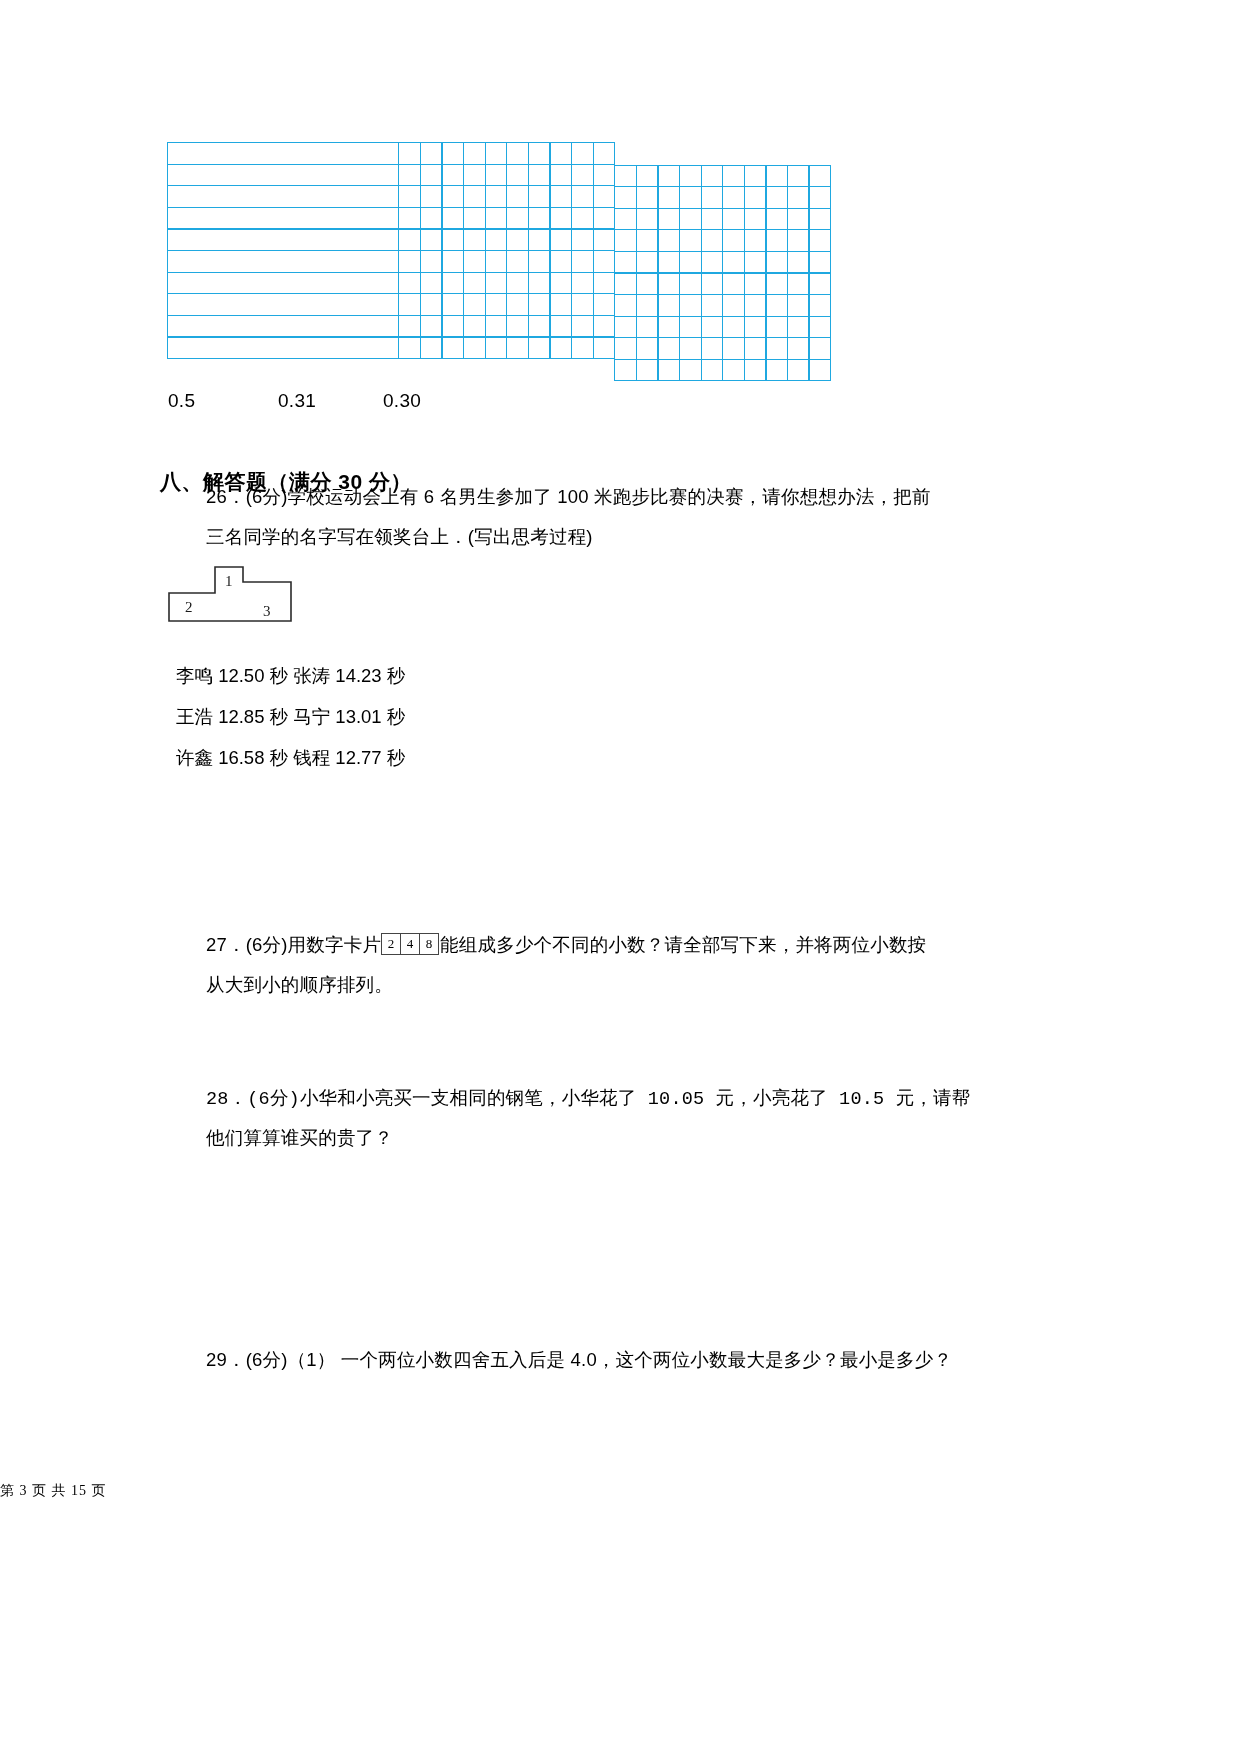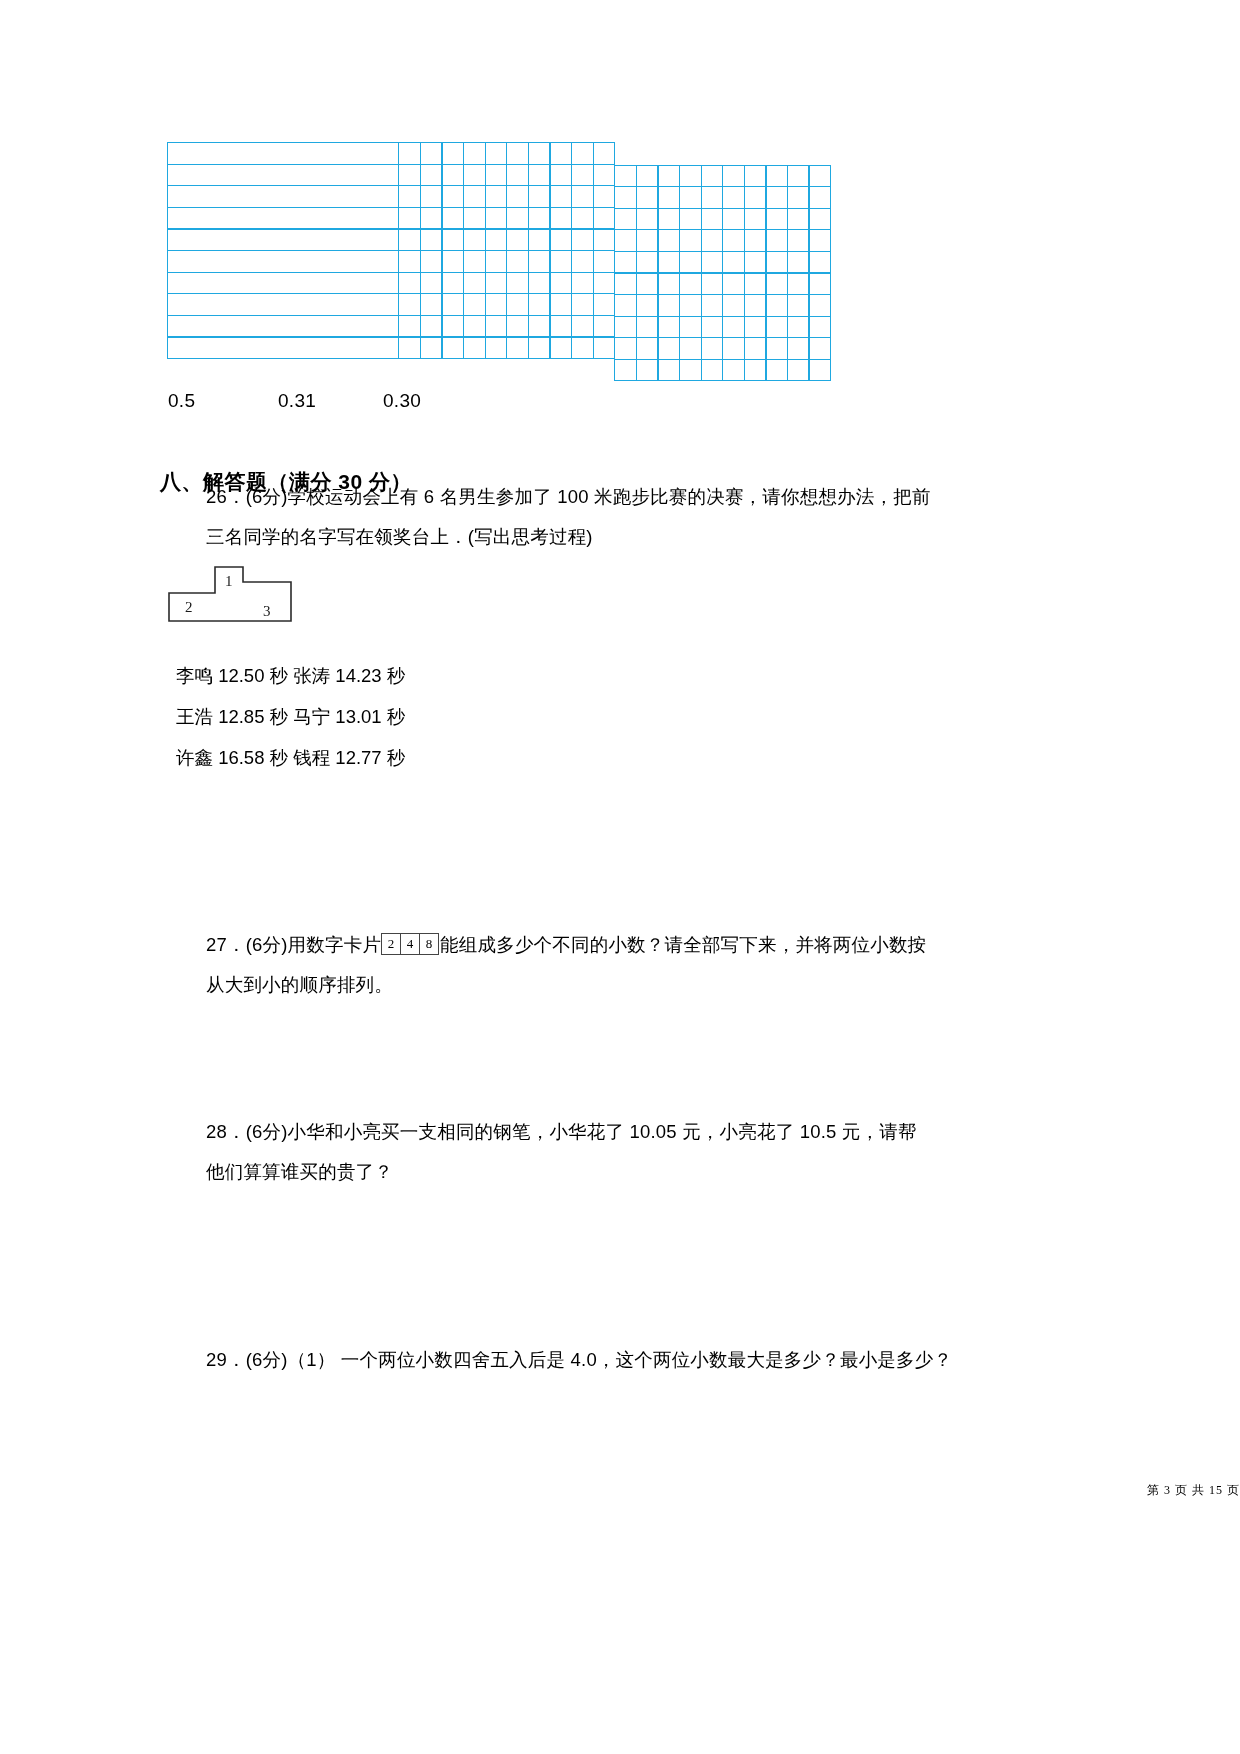--- a/index.html
+++ b/index.html
@@ -129,23 +129,23 @@
     background: #ffffff;
     font-family: "Liberation Serif", serif;
   }
 
   
   .footer {
     position: absolute;
     left: 0;
     top: 1482px;
     width: 1240px;
-    text-align: right;
+    text-align: left;
     font-family: "Liberation Serif", "DejaVu Serif", serif;
-    font-size: 12px;
+    font-size: 14px;
     letter-spacing: 1px;
   }
 </style>
 </head>
 <body>
 
 <div class="page">
 
   <div class="grid-figure">
     <div class="grid-block block-a">
@@ -456,21 +456,21 @@
     <div class="q-line">
       <span>27．(6分)用数字卡片</span><span class="cards">
           <span class="card">2</span>
           <span class="card">4</span>
           <span class="card">8</span>
         </span><span>能组成多少个不同的小数？请全部写下来，并将两位小数按</span>
     </div>
     <div class="q-line">从大到小的顺序排列。</div>
   </div>
 
-  <div class="question" style="top:1112px;">
+  <div class="question" style="top:1080px;font-family:Liberation Mono, monospace;">
     <div class="q-line">28．(6分)小华和小亮买一支相同的钢笔，小华花了 10.05 元，小亮花了 10.5 元，请帮</div>
     <div class="q-line">他们算算谁买的贵了？</div>
   </div>
 
   <div class="question" style="top:1340px; width:860px;">
     <div class="q-line">29．(6分)（1） 一个两位小数四舍五入后是 4.0，这个两位小数最大是多少？最小是多少？</div>
   </div>
 
   <div class="footer">第 3 页 共 15 页</div>
 

